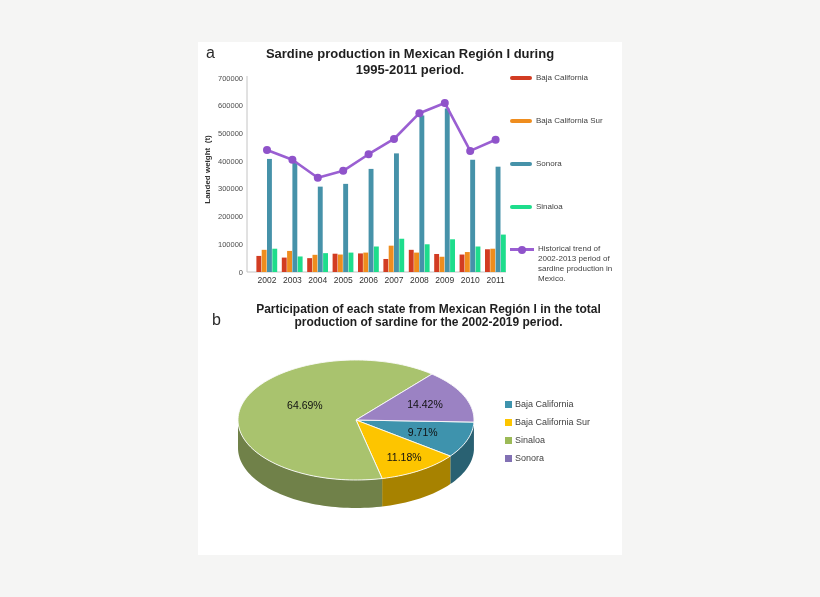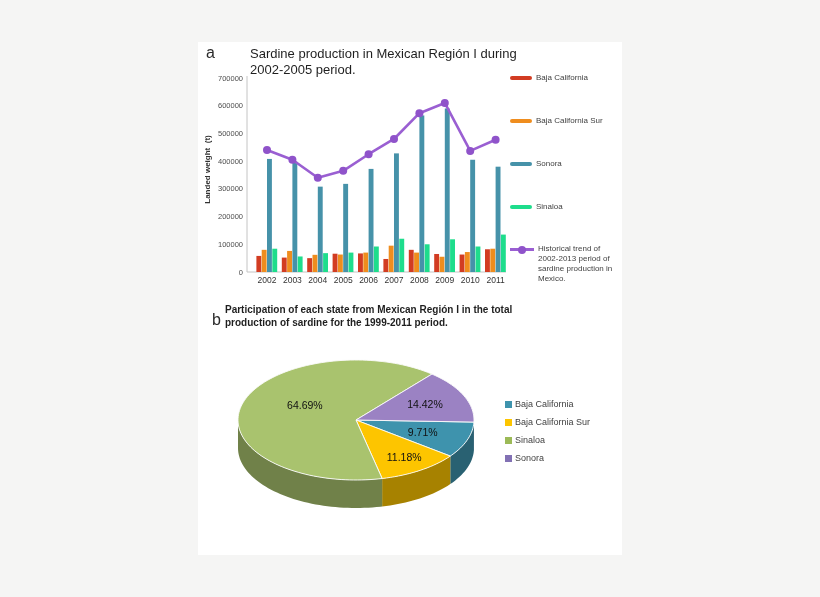--- a/index.html
+++ b/index.html
@@ -2,24 +2,24 @@
 <html><head>
 <meta charset="utf-8">
 <style>
   html,body{margin:0;padding:0;}
   body{font-family:"Liberation Sans", sans-serif; background:#e9e9e9;}
   .page{position:relative;width:820px;height:597px;background:#f5f5f4;overflow:hidden;}
   .panel{position:absolute;left:198px;top:42px;width:424px;height:513px;background:#ffffff;}
   .fig-label{position:absolute;font-size:16px;color:#2b2b2b;}
   .fig-label.a{left:206px;top:44px;}
   .fig-label.b{left:212px;top:311px;}
-  .title-a{position:absolute;left:250px;top:46px;width:320px;
-           font-size:13px;font-weight:normal;color:#1f1f1f;line-height:16px;}
-  .title-b{position:absolute;left:225px;top:303px;width:345px;text-align:left;
-           font-size:10px;font-weight:bold;color:#1f1f1f;line-height:13px;}
+  .title-a{position:absolute;left:250px;top:46px;width:320px;text-align:center;
+           font-size:13px;font-weight:bold;color:#1f1f1f;line-height:16px;}
+  .title-b{position:absolute;left:256px;top:303px;width:345px;text-align:center;
+           font-size:12px;font-weight:bold;color:#1f1f1f;line-height:13px;}
   .ylabel-a{position:absolute;left:162px;top:165px;width:90px;text-align:center;
             transform:rotate(-90deg);font-size:8px;font-weight:bold;color:#333;white-space:pre;}
   svg{position:absolute;}
   #chart-a{left:200px;top:62px;}
   #chart-b{left:230px;top:355px;}
   .legend-a{position:absolute;left:510px;top:0;width:110px;}
   .legend-a .item{position:absolute;left:0;display:flex;align-items:flex-start;}
   .legend-a .swatch{width:22px;height:4px;border-radius:2px;margin-top:3px;flex:0 0 auto;}
   .legend-a .lbl{margin-left:4px;font-size:8px;color:#3f3f3f;line-height:10px;width:84px;}
   .trend-swatch{position:relative;width:24px;height:3px;margin-top:4px;flex:0 0 auto;}
@@ -31,21 +31,21 @@
 </style>
 </head>
 <body>
 
 <div class="page">
   <div class="panel"></div>
 
   <span class="fig-label a">a</span>
   <div class="title-a">
     <div>Sardine production in Mexican Región I during</div>
-    <div>2002-2005 period.</div>
+    <div>1995-2011 period.</div>
   </div>
   <div class="ylabel-a">Landed weight  (t)</div>
   <svg id="chart-a" width="312" height="235">
       <line x1="47" y1="14" x2="47" y2="210" stroke="#c4c4c4" stroke-width="1"></line>
       <line x1="47" y1="210" x2="306" y2="210" stroke="#c4c4c4" stroke-width="1"></line>
       <text x="43" y="212.5" text-anchor="end" font-size="7.5" font-family="Liberation Sans, sans-serif" fill="#4d4d4d">0</text>
       <text x="43" y="184.78571428571428" text-anchor="end" font-size="7.5" font-family="Liberation Sans, sans-serif" fill="#4d4d4d">100000</text>
       <text x="43" y="157.07142857142856" text-anchor="end" font-size="7.5" font-family="Liberation Sans, sans-serif" fill="#4d4d4d">200000</text>
       <text x="43" y="129.35714285714286" text-anchor="end" font-size="7.5" font-family="Liberation Sans, sans-serif" fill="#4d4d4d">300000</text>
       <text x="43" y="101.64285714285714" text-anchor="end" font-size="7.5" font-family="Liberation Sans, sans-serif" fill="#4d4d4d">400000</text>
@@ -136,21 +136,21 @@
       <span class="trend-swatch" style="background: rgb(154, 95, 210);">
         <span class="dot" style="background: rgb(143, 83, 202);"></span>
       </span>
       <span class="lbl">Historical trend of 2002-2013 period of sardine production in Mexico.</span>
     </div>
   </div>
 
   <span class="fig-label b">b</span>
   <div class="title-b">
     <div>Participation of each state from Mexican Región I in the total</div>
-    <div>production of sardine for the 1999-2011 period.</div>
+    <div>production of sardine for the 2002-2019 period.</div>
   </div>
   <svg id="chart-b" width="255" height="165">
       <path d="M 243.93,67.09 L 243.71,69.19 L 243.35,71.27 L 242.85,73.35 L 242.21,75.42 L 241.42,77.47 L 240.49,79.52 L 239.43,81.54 L 238.22,83.54 L 236.88,85.52 L 235.41,87.48 L 233.80,89.40 L 232.06,91.30 L 230.19,93.17 L 228.19,95.00 L 226.07,96.80 L 223.83,98.55 L 221.46,100.27 L 220.29,101.07 L 220.29,129.07 L 222.71,127.38 L 225.01,125.64 L 227.19,123.86 L 229.25,122.05 L 231.18,120.20 L 232.98,118.32 L 234.65,116.40 L 236.19,114.46 L 237.60,112.49 L 238.87,110.50 L 240.00,108.48 L 241.00,106.45 L 241.85,104.40 L 242.56,102.34 L 243.13,100.27 L 243.56,98.18 L 243.84,96.09 L 243.93,95.09 Z" fill="#296172"></path>
       <path d="M 220.29,101.07 L 217.76,102.72 L 215.12,104.33 L 212.36,105.89 L 209.50,107.39 L 206.54,108.85 L 203.48,110.25 L 200.33,111.60 L 197.09,112.89 L 193.76,114.12 L 190.34,115.30 L 186.85,116.41 L 183.29,117.45 L 179.65,118.44 L 175.95,119.36 L 172.19,120.21 L 168.37,121.00 L 164.50,121.72 L 160.59,122.36 L 156.63,122.94 L 152.63,123.45 L 152.13,123.51 L 152.13,151.51 L 156.13,151.01 L 160.10,150.44 L 164.02,149.80 L 167.89,149.09 L 171.72,148.31 L 175.49,147.47 L 179.20,146.56 L 182.84,145.58 L 186.41,144.54 L 189.91,143.44 L 193.34,142.27 L 196.68,141.05 L 199.93,139.76 L 203.10,138.42 L 206.17,137.03 L 209.14,135.58 L 212.01,134.08 L 214.78,132.52 L 217.44,130.93 L 219.99,129.28 L 220.29,129.07 Z" fill="#a78200"></path>
       <path d="M 152.13,123.51 L 148.10,123.94 L 144.04,124.29 L 139.96,124.58 L 135.87,124.79 L 131.76,124.93 L 127.64,124.99 L 123.52,124.99 L 119.40,124.91 L 115.30,124.75 L 111.20,124.53 L 107.13,124.23 L 103.07,123.86 L 99.05,123.41 L 95.05,122.90 L 91.10,122.32 L 87.19,121.66 L 83.32,120.94 L 79.51,120.15 L 75.75,119.29 L 72.06,118.36 L 68.43,117.37 L 64.87,116.32 L 61.38,115.20 L 57.97,114.03 L 54.65,112.79 L 51.41,111.49 L 48.27,110.14 L 45.22,108.74 L 42.26,107.28 L 39.41,105.76 L 36.67,104.20 L 34.03,102.59 L 31.51,100.94 L 29.10,99.24 L 26.81,97.50 L 24.64,95.72 L 22.59,93.90 L 20.67,92.05 L 18.88,90.16 L 17.22,88.25 L 15.69,86.30 L 14.29,84.33 L 13.03,82.34 L 11.91,80.32 L 10.93,78.29 L 10.09,76.24 L 9.39,74.18 L 8.83,72.10 L 8.41,70.02 L 8.14,67.93 L 8.01,65.83 L 8.00,65.00 L 8.00,93.00 L 8.07,95.09 L 8.29,97.19 L 8.65,99.27 L 9.15,101.35 L 9.79,103.42 L 10.58,105.47 L 11.51,107.52 L 12.57,109.54 L 13.78,111.54 L 15.12,113.52 L 16.59,115.48 L 18.20,117.40 L 19.94,119.30 L 21.81,121.17 L 23.81,123.00 L 25.93,124.80 L 28.17,126.55 L 30.54,128.27 L 33.01,129.94 L 35.61,131.57 L 38.31,133.15 L 41.12,134.68 L 44.03,136.16 L 47.04,137.59 L 50.15,138.96 L 53.35,140.28 L 56.64,141.54 L 60.02,142.74 L 63.47,143.88 L 67.00,144.96 L 70.60,145.98 L 74.27,146.93 L 78.01,147.81 L 81.80,148.63 L 85.64,149.38 L 89.54,150.06 L 93.47,150.68 L 97.45,151.22 L 101.47,151.69 L 105.51,152.09 L 109.58,152.42 L 113.67,152.67 L 117.77,152.85 L 121.88,152.96 L 126.00,153.00 L 130.12,152.96 L 134.23,152.85 L 138.33,152.67 L 142.42,152.42 L 146.49,152.09 L 150.53,151.69 L 152.13,151.51 Z" fill="#708149"></path>
       <path d="M 244.00,65.00 L 243.93,67.09 L 243.93,95.09 L 244.00,93.00 Z" fill="#665681"></path>
       <path d="M 126,65 L 243.93,67.09 L 243.71,69.19 L 243.35,71.27 L 242.85,73.35 L 242.21,75.42 L 241.42,77.47 L 240.49,79.52 L 239.43,81.54 L 238.22,83.54 L 236.88,85.52 L 235.41,87.48 L 233.80,89.40 L 232.06,91.30 L 230.19,93.17 L 228.19,95.00 L 226.07,96.80 L 223.83,98.55 L 221.46,100.27 L 220.29,101.07 Z" fill="#3e93ad" stroke="#fbfbfb" stroke-width="0.9" stroke-linejoin="round"></path>
       <path d="M 126,65 L 220.29,101.07 L 217.76,102.72 L 215.12,104.33 L 212.36,105.89 L 209.50,107.39 L 206.54,108.85 L 203.48,110.25 L 200.33,111.60 L 197.09,112.89 L 193.76,114.12 L 190.34,115.30 L 186.85,116.41 L 183.29,117.45 L 179.65,118.44 L 175.95,119.36 L 172.19,120.21 L 168.37,121.00 L 164.50,121.72 L 160.59,122.36 L 156.63,122.94 L 152.63,123.45 L 152.13,123.51 Z" fill="#fdc500" stroke="#fbfbfb" stroke-width="0.9" stroke-linejoin="round"></path>
       <path d="M 126,65 L 152.13,123.51 L 148.10,123.94 L 144.04,124.29 L 139.96,124.58 L 135.87,124.79 L 131.76,124.93 L 127.64,124.99 L 123.52,124.99 L 119.40,124.91 L 115.30,124.75 L 111.20,124.53 L 107.13,124.23 L 103.07,123.86 L 99.05,123.41 L 95.05,122.90 L 91.10,122.32 L 87.19,121.66 L 83.32,120.94 L 79.51,120.15 L 75.75,119.29 L 72.06,118.36 L 68.43,117.37 L 64.87,116.32 L 61.38,115.20 L 57.97,114.03 L 54.65,112.79 L 51.41,111.49 L 48.27,110.14 L 45.22,108.74 L 42.26,107.28 L 39.41,105.76 L 36.67,104.20 L 34.03,102.59 L 31.51,100.94 L 29.10,99.24 L 26.81,97.50 L 24.64,95.72 L 22.59,93.90 L 20.67,92.05 L 18.88,90.16 L 17.22,88.25 L 15.69,86.30 L 14.29,84.33 L 13.03,82.34 L 11.91,80.32 L 10.93,78.29 L 10.09,76.24 L 9.39,74.18 L 8.83,72.10 L 8.41,70.02 L 8.14,67.93 L 8.01,65.83 L 8.03,63.74 L 8.18,61.65 L 8.49,59.56 L 8.93,57.48 L 9.52,55.40 L 10.25,53.34 L 11.12,51.29 L 12.13,49.26 L 13.28,47.25 L 14.57,45.26 L 15.99,43.30 L 17.55,41.36 L 19.23,39.45 L 21.05,37.57 L 23.00,35.72 L 25.07,33.91 L 27.27,32.14 L 29.58,30.41 L 32.01,28.72 L 34.56,27.07 L 37.22,25.48 L 39.99,23.92 L 42.86,22.42 L 45.83,20.97 L 48.90,19.58 L 52.07,18.24 L 55.32,16.95 L 58.66,15.73 L 62.09,14.56 L 65.59,13.46 L 69.16,12.42 L 72.80,11.44 L 76.51,10.53 L 80.28,9.69 L 84.11,8.91 L 87.98,8.20 L 91.90,7.56 L 95.87,6.99 L 99.87,6.49 L 103.90,6.06 L 107.96,5.71 L 112.04,5.42 L 116.13,5.21 L 120.24,5.07 L 124.36,5.01 L 128.48,5.01 L 132.60,5.09 L 136.70,5.25 L 140.80,5.47 L 144.87,5.77 L 148.93,6.14 L 152.95,6.59 L 156.95,7.10 L 160.90,7.68 L 164.81,8.34 L 168.68,9.06 L 172.49,9.85 L 176.25,10.71 L 179.94,11.64 L 183.57,12.63 L 187.13,13.68 L 190.62,14.80 L 194.03,15.97 L 197.35,17.21 L 200.59,18.51 L 201.99,19.10 Z" fill="#a9c36e" stroke="#fbfbfb" stroke-width="0.9" stroke-linejoin="round"></path>
       <path d="M 126,65 L 201.99,19.10 L 205.09,20.47 L 208.10,21.90 L 211.01,23.39 L 213.81,24.92 L 216.51,26.50 L 219.10,28.13 L 221.57,29.81 L 223.93,31.52 L 226.17,33.28 L 228.28,35.08 L 230.27,36.91 L 232.14,38.78 L 233.87,40.68 L 235.48,42.61 L 236.95,44.57 L 238.28,46.55 L 239.48,48.55 L 240.54,50.57 L 241.46,52.62 L 242.24,54.67 L 242.88,56.74 L 243.37,58.82 L 243.73,60.91 L 243.93,63.00 L 244.00,65.09 L 243.93,67.09 Z" fill="#9b82c3" stroke="#fbfbfb" stroke-width="0.9" stroke-linejoin="round"></path>

